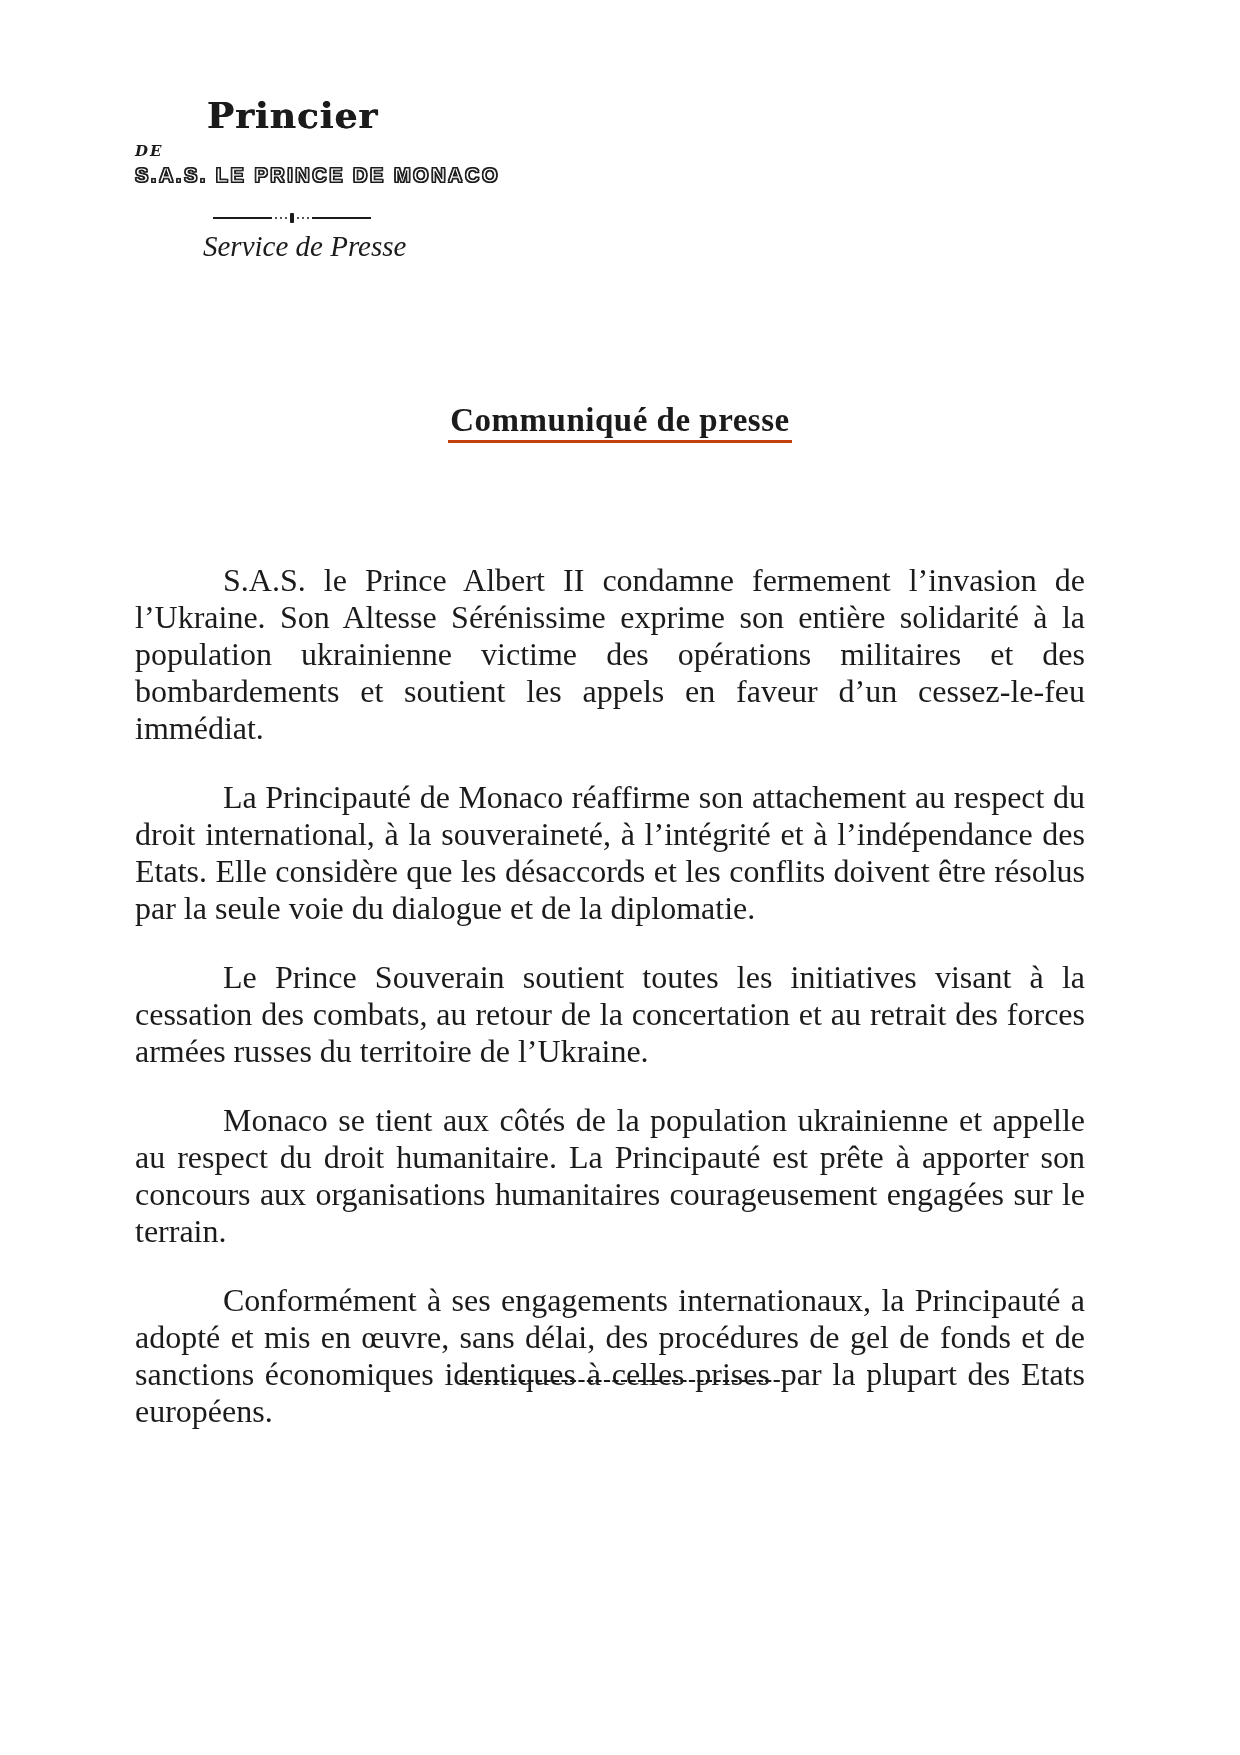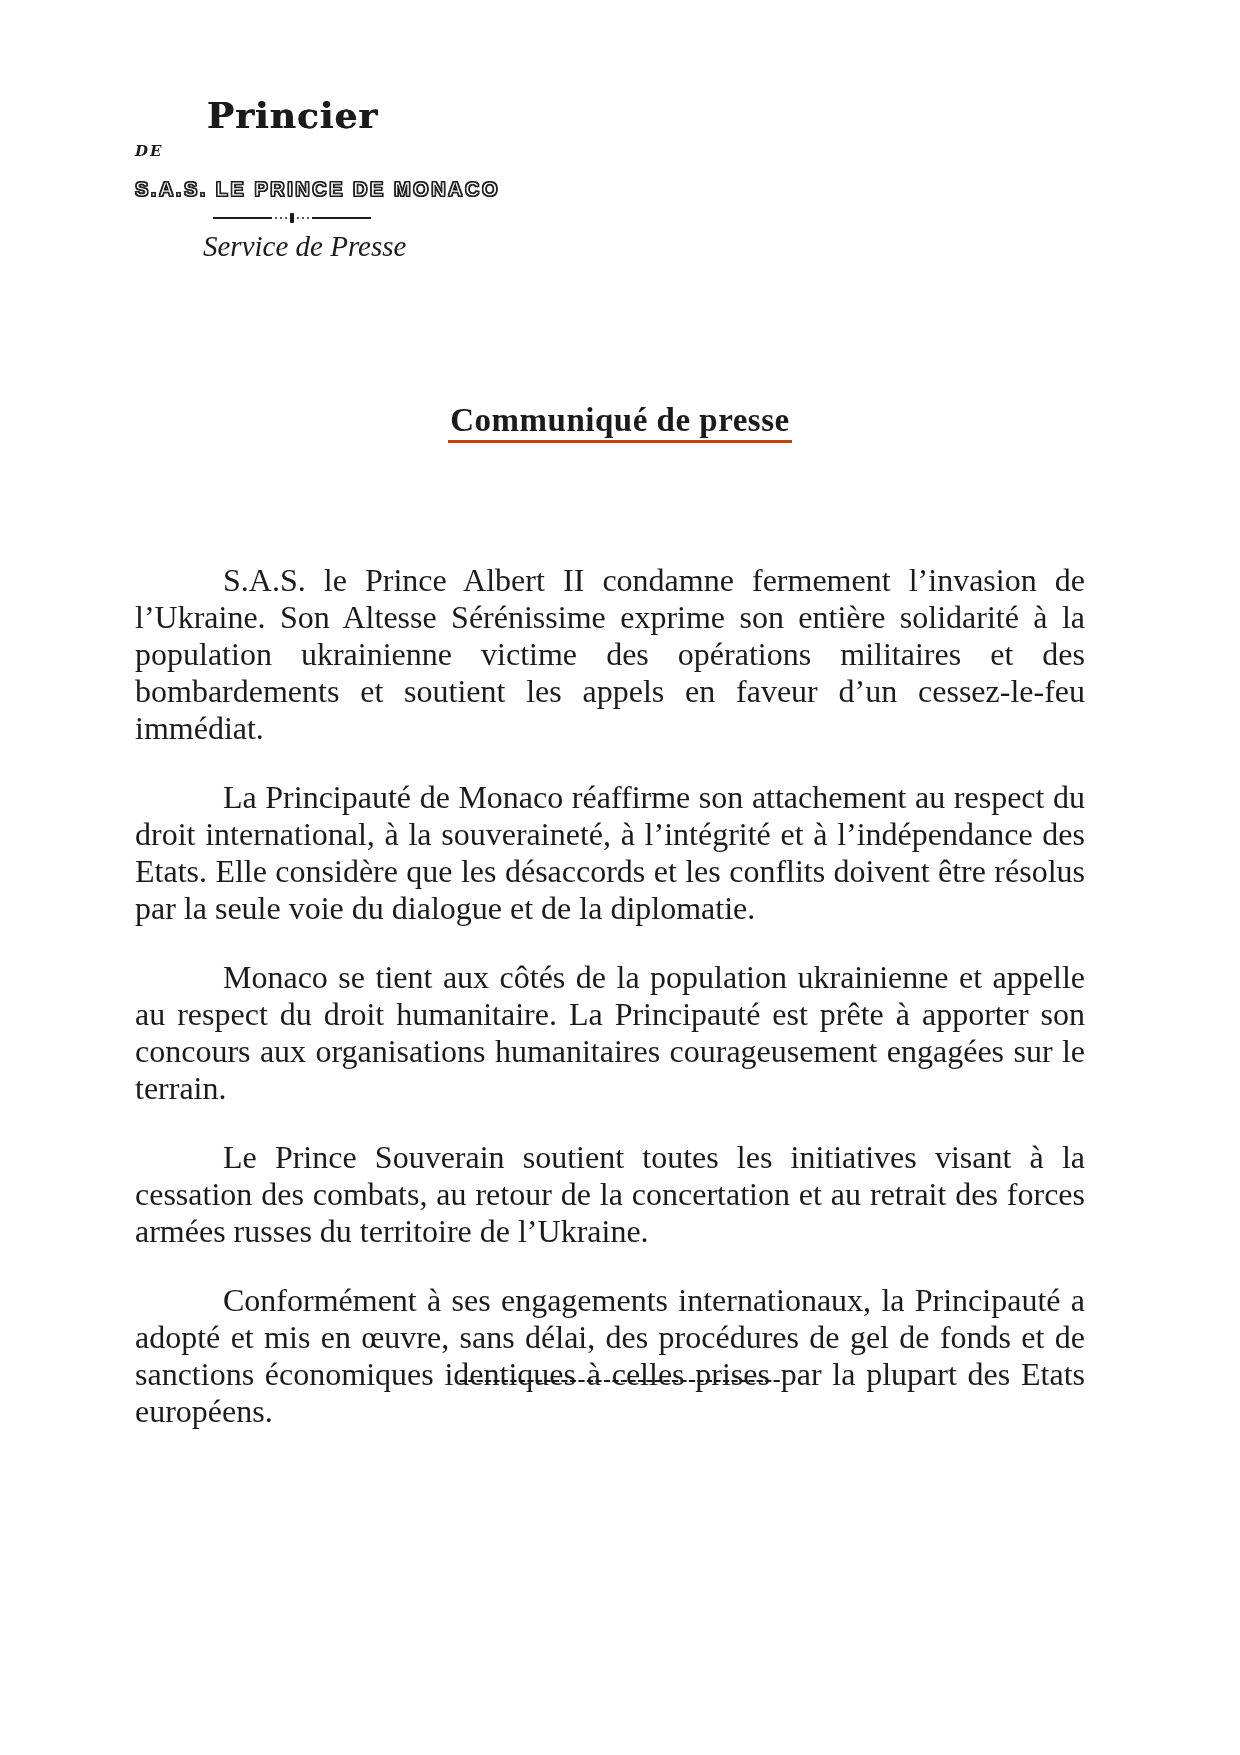--- a/index.html
+++ b/index.html
@@ -33,21 +33,21 @@
     position: absolute;
     left: 135px; top: 142px; width: 315px;
     font-family: "DejaVu Serif", serif;
     font-style: italic;
     font-weight: 700;
     font-size: 15px;
     letter-spacing: 2px;
   }
   .prince-line {
     position: absolute;
-    left: 135px; top: 178px; width: 315px;
+    left: 135px; top: 164px; width: 315px;
     text-align: center;
     font-family: "Liberation Sans", sans-serif;
     font-weight: 700;
     font-size: 20px;
     letter-spacing: 2.5px;
     color: #ffffff;
     -webkit-text-stroke: 1.1px #1b1b1b;
     text-shadow:
       -1px -1px 0 #1b1b1b,
        1px -1px 0 #1b1b1b,
@@ -155,20 +155,20 @@
   </div>
 
 
   <div class="doc-title">
     <span>Communiqué de presse</span>
   </div>
 
   <div class="doc-body">
     <p>S.A.S. le Prince Albert II condamne fermement l’invasion de l’Ukraine. Son Altesse Sérénissime exprime son entière solidarité à la population ukrainienne victime des opérations militaires et des bombardements et soutient les appels en faveur d’un cessez-le-feu immédiat.</p>
     <p>La Principauté de Monaco réaffirme son attachement au respect du droit international, à la souveraineté, à l’intégrité et à l’indépendance des Etats. Elle considère que les désaccords et les conflits doivent être résolus par la seule voie du dialogue et de la diplomatie.</p>
+    <p>Le Prince Souverain soutient toutes les initiatives visant à la cessation des combats, au retour de la concertation et au retrait des forces armées russes du territoire de l’Ukraine.</p>
     <p>Monaco se tient aux côtés de la population ukrainienne et appelle au respect du droit humanitaire. La Principauté est prête à apporter son concours aux organisations humanitaires courageusement engagées sur le terrain.</p>
-    <p>Le Prince Souverain soutient toutes les initiatives visant à la cessation des combats, au retour de la concertation et au retrait des forces armées russes du territoire de l’Ukraine.</p>
     <p>Conformément à ses engagements internationaux, la Principauté a adopté et mis en œuvre, sans délai, des procédures de gel de fonds et de sanctions économiques identiques à celles prises par la plupart des Etats européens.</p>
   </div>
 
   <div class="footer-rule">--------------------------------------</div>
 
 </div>
 
 </body></html>

